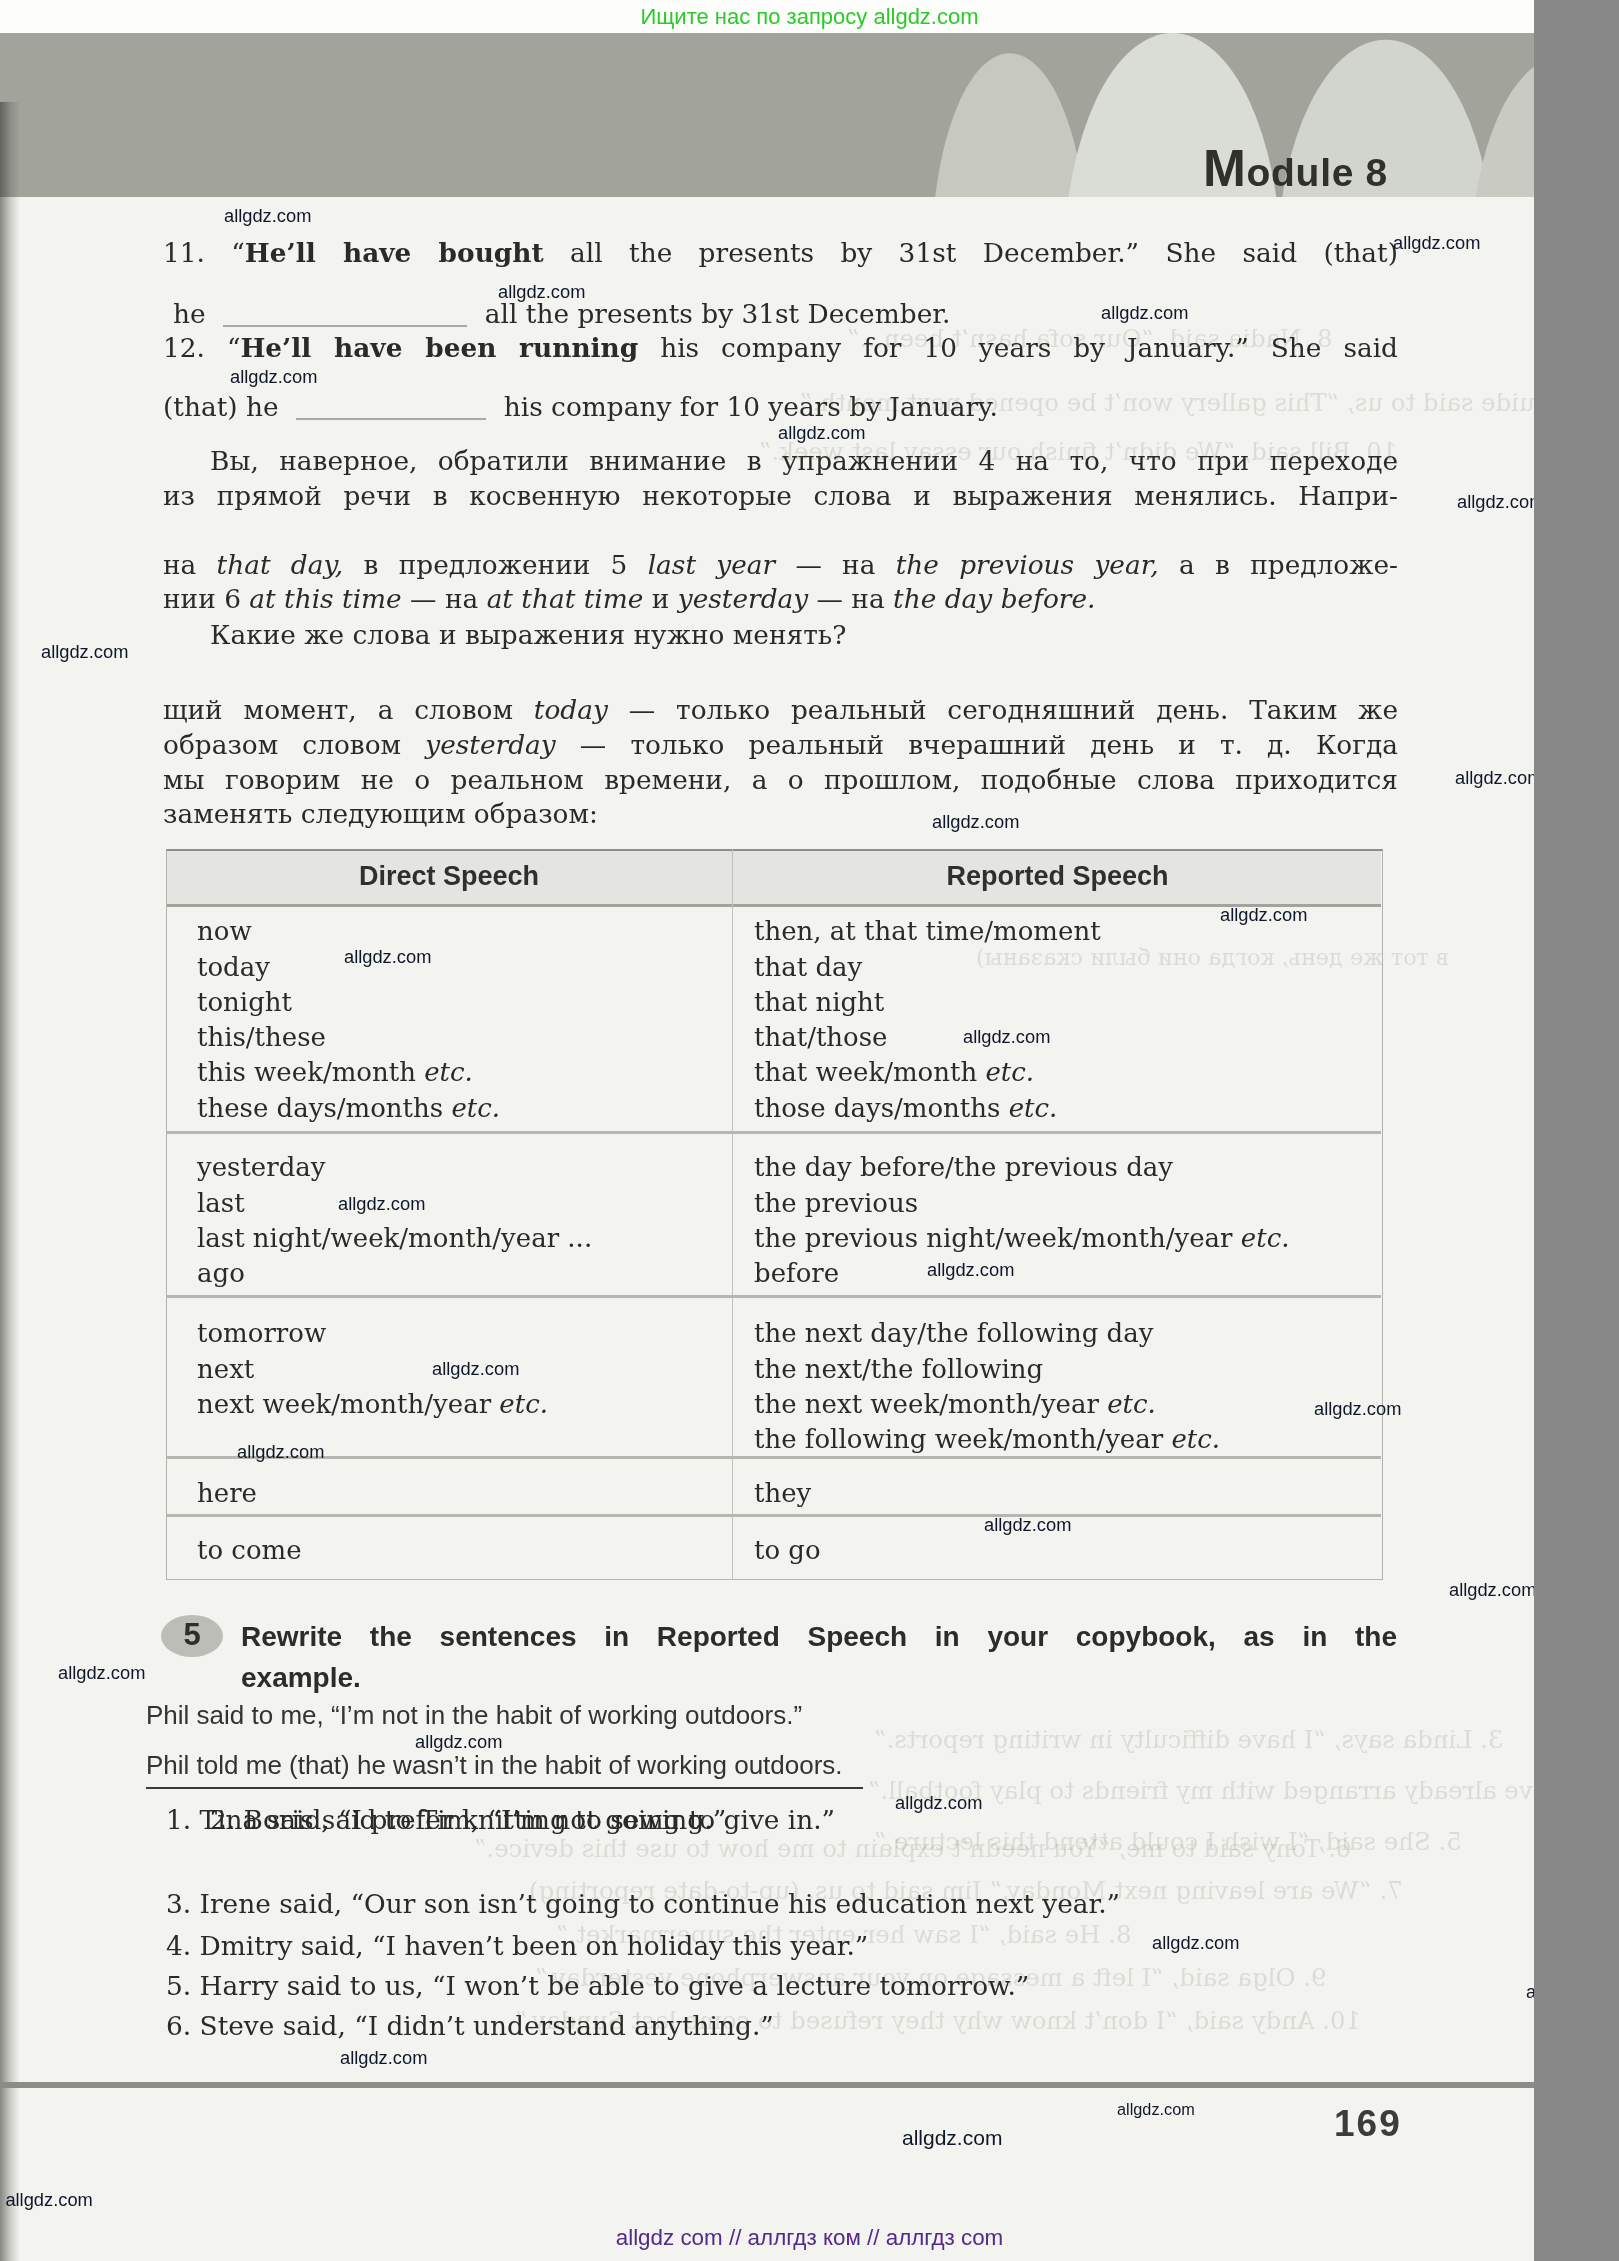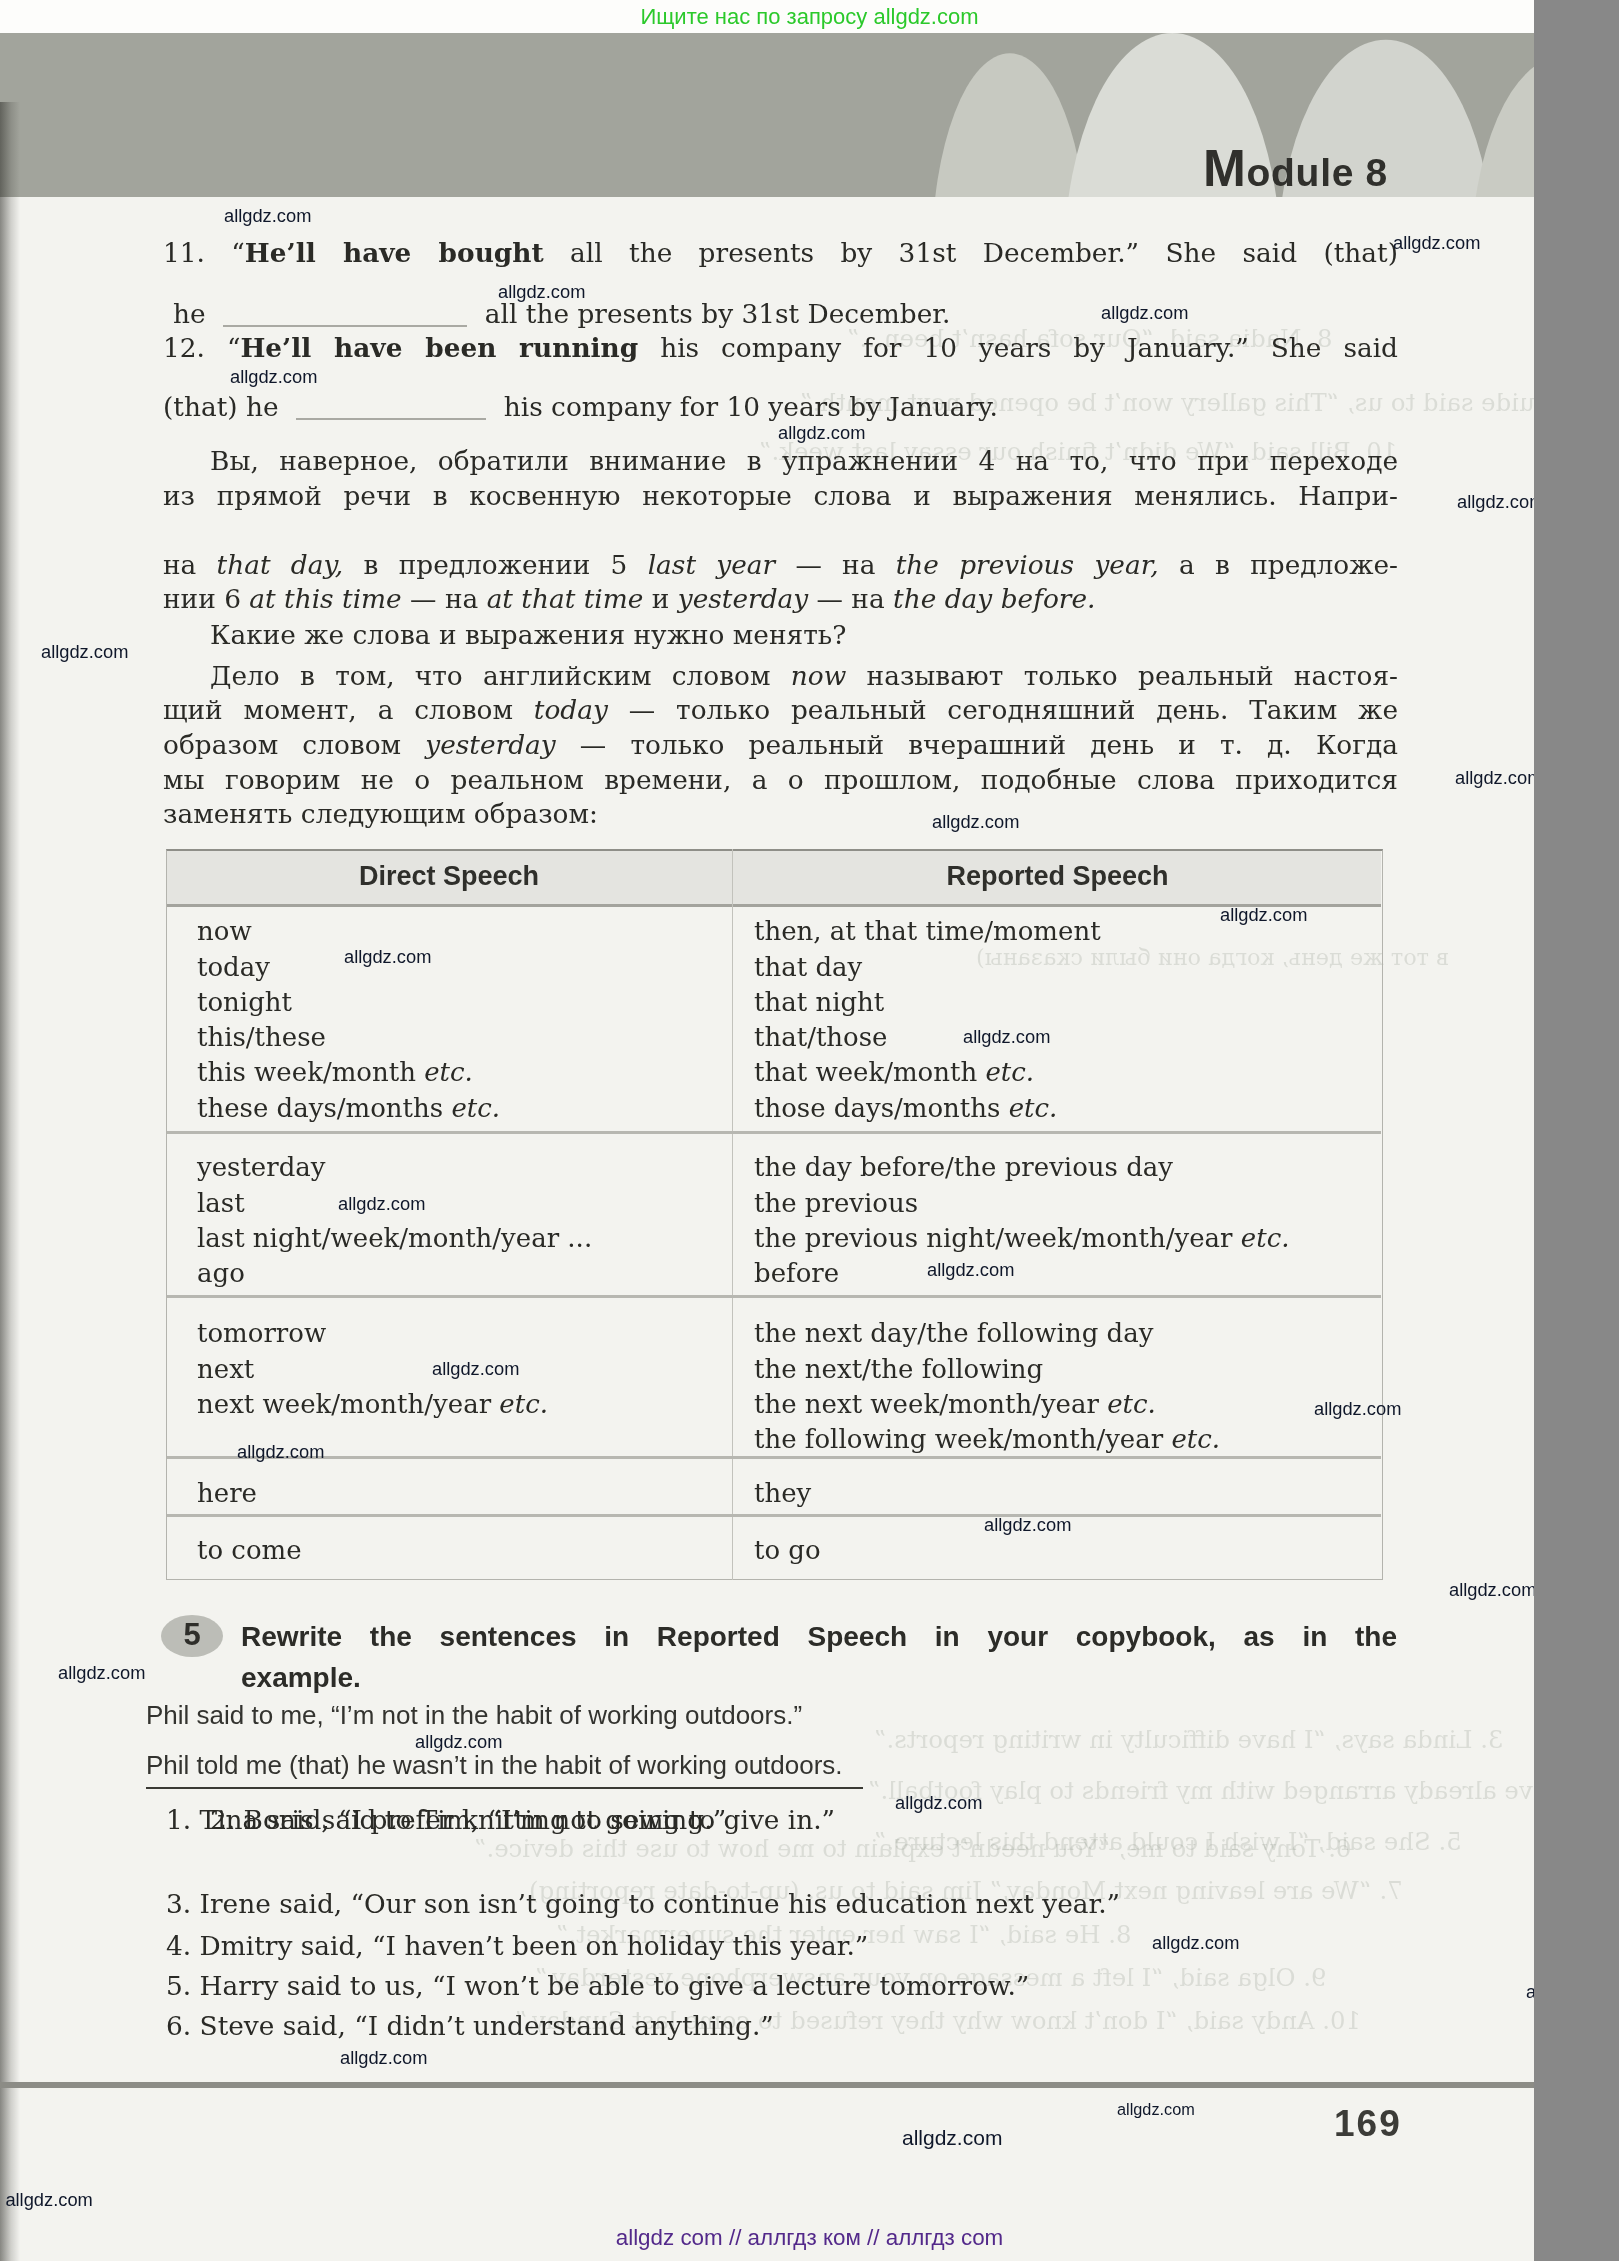--- a/index.html
+++ b/index.html
@@ -71,21 +71,20 @@
   <div class="abs bodytext" style="left:163px;top:390px;">
     <span>(that) he</span><span class="blank" style="width:190px;"></span><span>his company for 10 years by January.</span>
   </div>
 
   <div class="abs bodytext jline" style="left:210px;top:444px;width:1188px;"><span>Вы, наверное, обратили внимание в упражнении 4 на то, что при переходе</span></div>
   <div class="abs bodytext jline" style="left:163px;top:479px;width:1235px;"><span>из прямой речи в косвенную некоторые слова и выражения менялись. Напри-</span></div>
   <div class="abs bodytext jline" style="left:163px;top:548px;width:1235px;"><span>на </span><span class="seg-i">that day,</span><span> в предложении 5 </span><span class="seg-i">last year</span><span> — на </span><span class="seg-i">the previous year,</span><span> а в предложе-</span></div>
   <div class="abs bodytext" style="left:163px;top:582px;"><span>нии 6 </span><span class="seg-i">at this time</span><span> — на </span><span class="seg-i">at that time</span><span> и </span><span class="seg-i">yesterday</span><span> — на </span><span class="seg-i">the day before.</span></div>
   <div class="abs bodytext" style="left:210px;top:618px;">Какие же слова и выражения нужно менять?</div>
 
-  <div class="abs bodytext jline" style="left:210px;top:659px;width:1188px;"><span>Дело в том, что английским словом </span><span class="seg-i">now</span><span> называют только реальный настоя-</span></div>
   <div class="abs bodytext jline" style="left:163px;top:693px;width:1235px;"><span>щий момент, а словом </span><span class="seg-i">today</span><span> — только реальный сегодняшний день. Таким же</span></div>
   <div class="abs bodytext jline" style="left:163px;top:728px;width:1235px;"><span>образом словом </span><span class="seg-i">yesterday</span><span> — только реальный вчерашний день и т. д. Когда</span></div>
   <div class="abs bodytext jline" style="left:163px;top:763px;width:1235px;"><span>мы говорим не о реальном времени, а о прошлом, подобные слова приходится</span></div>
   <div class="abs bodytext" style="left:163px;top:797px;"><span>заменять следующим образом:</span></div>
 
   <div class="abs" style="left:166px;top:849px;width:1217px;height:731px;border:1.4px solid #b3b3ad;border-top:2px solid #8e8e88;box-sizing:border-box;"></div>
   <div class="abs" style="left:167px;top:851px;width:1214px;height:53px;background:#e4e4e0;"></div>
   <div class="thead-label sans" style="left:732px;width:651px;">Reported Speech</div>
   <div class="thead-label sans" style="left:166px;width:566px;">Direct Speech</div>
   <div class="hrule" style="left:167px;top:904px;width:1214px;height:3.4px;background:#a3a39d;"></div>

